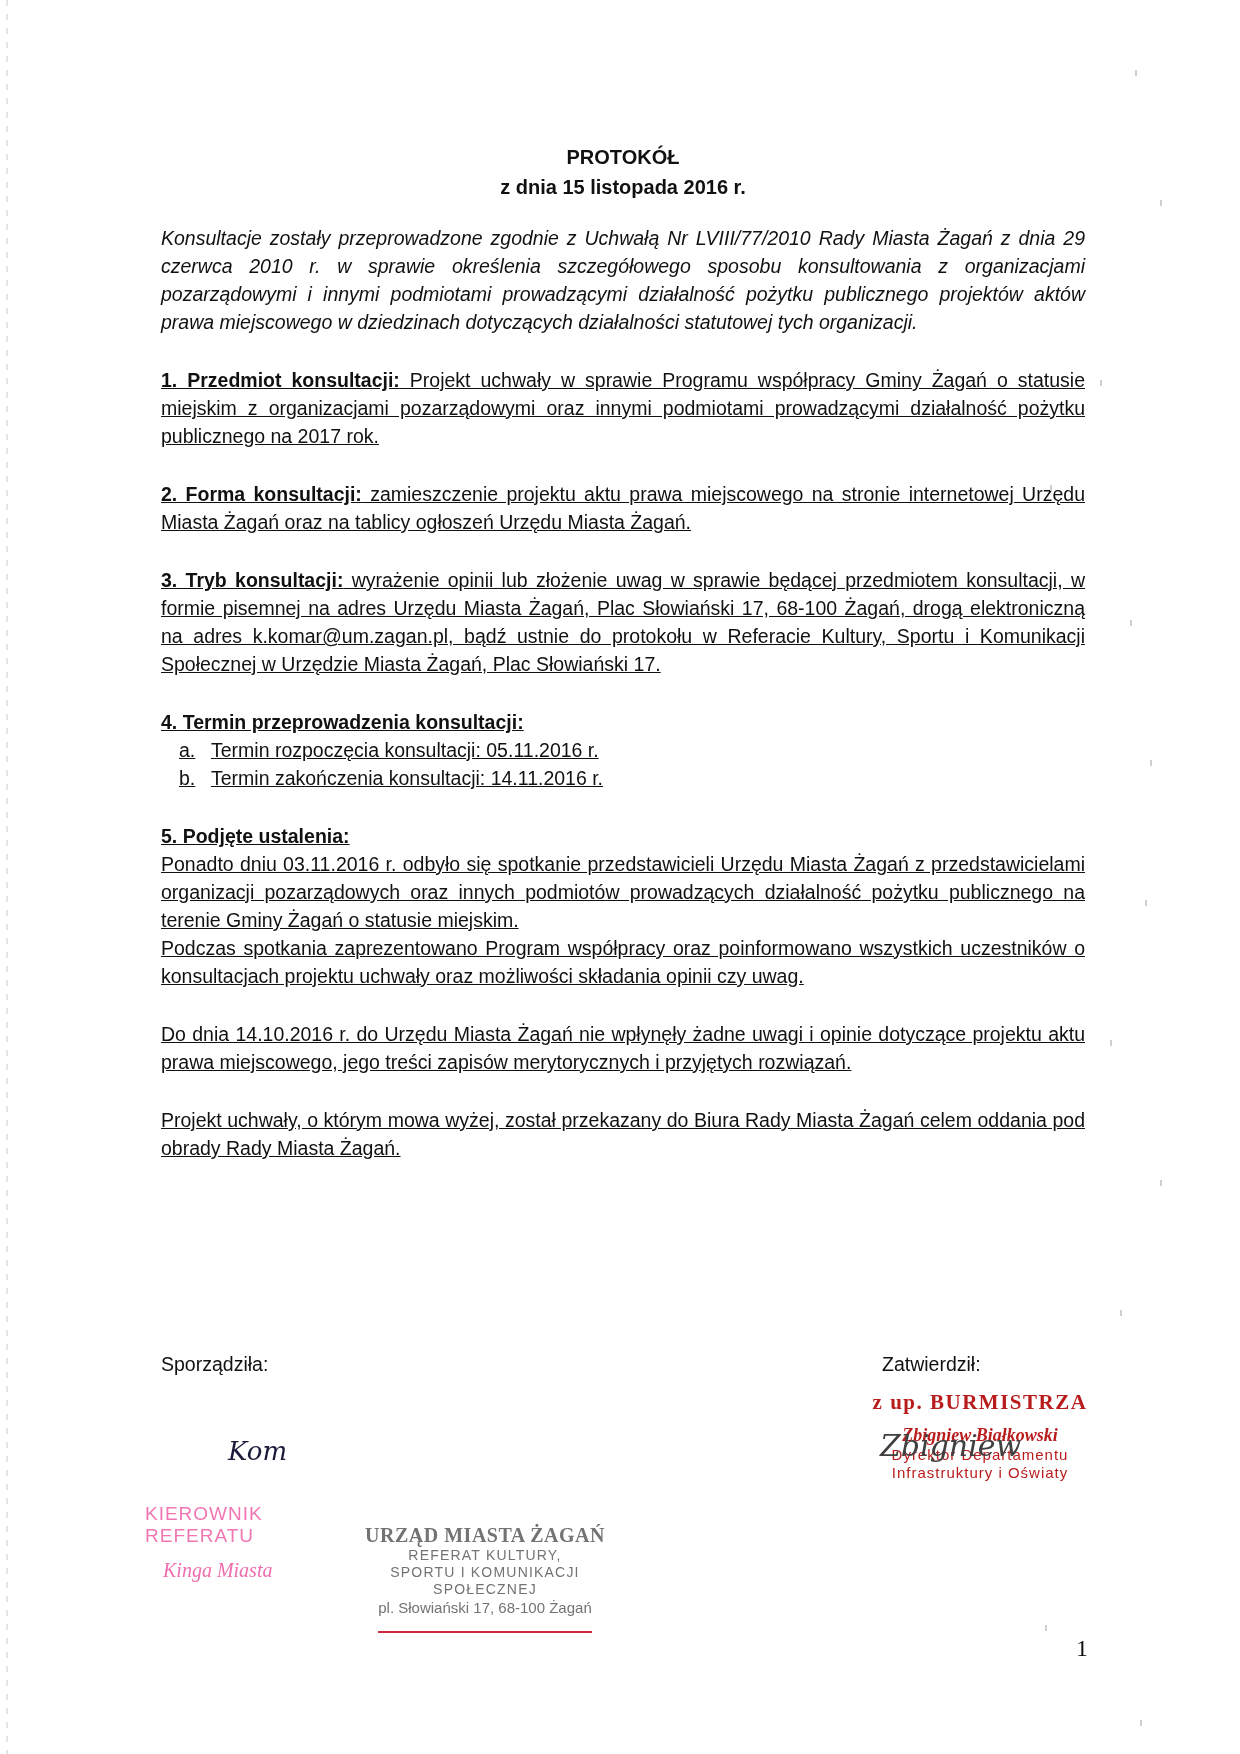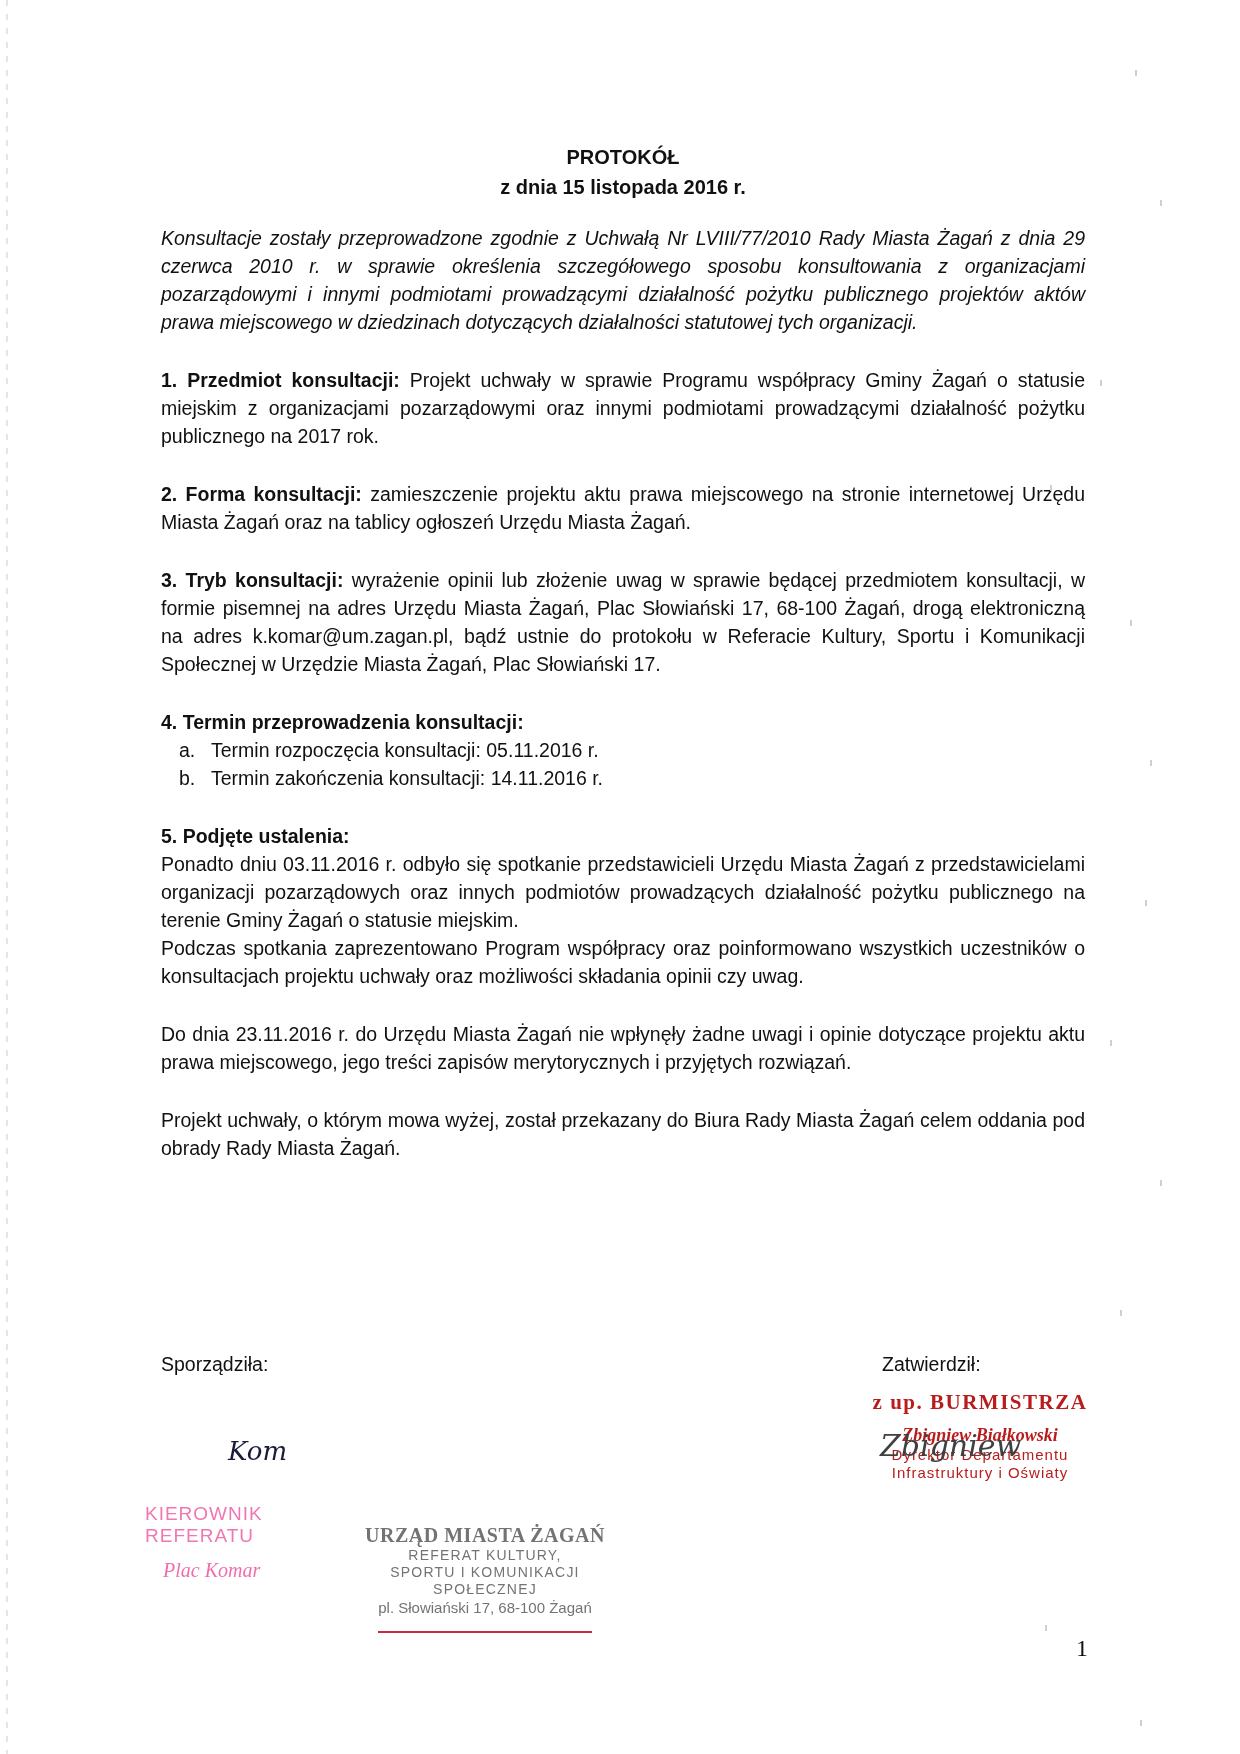--- a/index.html
+++ b/index.html
@@ -13,21 +13,21 @@
     position: absolute; left: 6px; top: 0; width: 2px; height: 1754px;
     background: repeating-linear-gradient(to bottom, #e5e5e5 0 6px, transparent 6px 14px);
   }
   .content {
     position: absolute; left: 161px; top: 142px; width: 924px;
     font-size: 19.5px; line-height: 28px;
   }
   .title-block { text-align: center; font-weight: bold; font-size: 20px; line-height: 30px; margin-bottom: 22px; }
   .intro { font-style: italic; text-align: justify; margin: 0 0 30px 0; }
   p { margin: 0; text-align: justify; }
-  .section { margin-bottom: 30px; }
+  .section { margin-bottom: 30px; text-decoration: underline; }
   .b { font-weight: bold; }
   ol.sub { list-style: none; margin: 0; padding: 0 0 0 18px; }
   ol.sub li { display: flex; }
   ol.sub li .letter { width: 32px; }
   .sig-row { position: absolute; top: 1353px; left: 161px; width: 860px; font-size: 19.5px; }
   .sig-left-label { position: absolute; left: 0; top: 0; }
   .sig-right-label { position: absolute; left: 721px; top: 0; }
   .stamp-left {
     position: absolute; left: 145px; top: 1503px; width: 220px;
     color: #ec4899; font-family: "Liberation Sans", sans-serif;
@@ -93,36 +93,36 @@
       </ol>
     </div>
 
     <div class="section">
       <div class="b">5. Podjęte ustalenia:</div>
       <p>Ponadto dniu 03.11.2016 r. odbyło się spotkanie przedstawicieli Urzędu Miasta Żagań z przedstawicielami organizacji pozarządowych oraz innych podmiotów prowadzących działalność pożytku publicznego na terenie Gminy Żagań o statusie miejskim.</p>
       <p>Podczas spotkania zaprezentowano Program współpracy oraz poinformowano wszystkich uczestników o konsultacjach projektu uchwały oraz możliwości składania opinii czy uwag.</p>
     </div>
 
     <div class="section">
-      <p>Do dnia 23.11.2016 r. do Urzędu Miasta Żagań nie wpłynęły żadne uwagi i opinie dotyczące projektu aktu prawa miejscowego, jego treści zapisów merytorycznych i przyjętych rozwiązań.</p>
+      <p>Do dnia 14.10.2016 r. do Urzędu Miasta Żagań nie wpłynęły żadne uwagi i opinie dotyczące projektu aktu prawa miejscowego, jego treści zapisów merytorycznych i przyjętych rozwiązań.</p>
     </div>
 
     <div class="section">
       <p>Projekt uchwały, o którym mowa wyżej, został przekazany do Biura Rady Miasta Żagań celem oddania pod obrady Rady Miasta Żagań.</p>
     </div>
   </div>
 
   <div class="sig-row">
     <span class="sig-left-label">Sporządziła:</span>
     <span class="sig-right-label">Zatwierdził:</span>
   </div>
 
   <div class="stamp-left">
     <div class="line1">KIEROWNIK REFERATU</div>
-    <div class="line2">Plac Komar</div>
+    <div class="line2">Kinga Miasta</div>
   </div>
   <div class="handwrite" style="left:228px; top:1436px; font-size:26px;">Kom</div>
 
   <div class="stamp-right">
     <div class="r1">z up. BURMISTRZA</div>
     <div class="r2">Zbigniew Białkowski</div>
     <div class="r3">Dyrektor Departamentu</div>
     <div class="r4">Infrastruktury i Oświaty</div>
   </div>
   <div class="handwrite" style="left:880px; top:1428px; font-size:30px; color:#404040;">Zbigniew</div>

